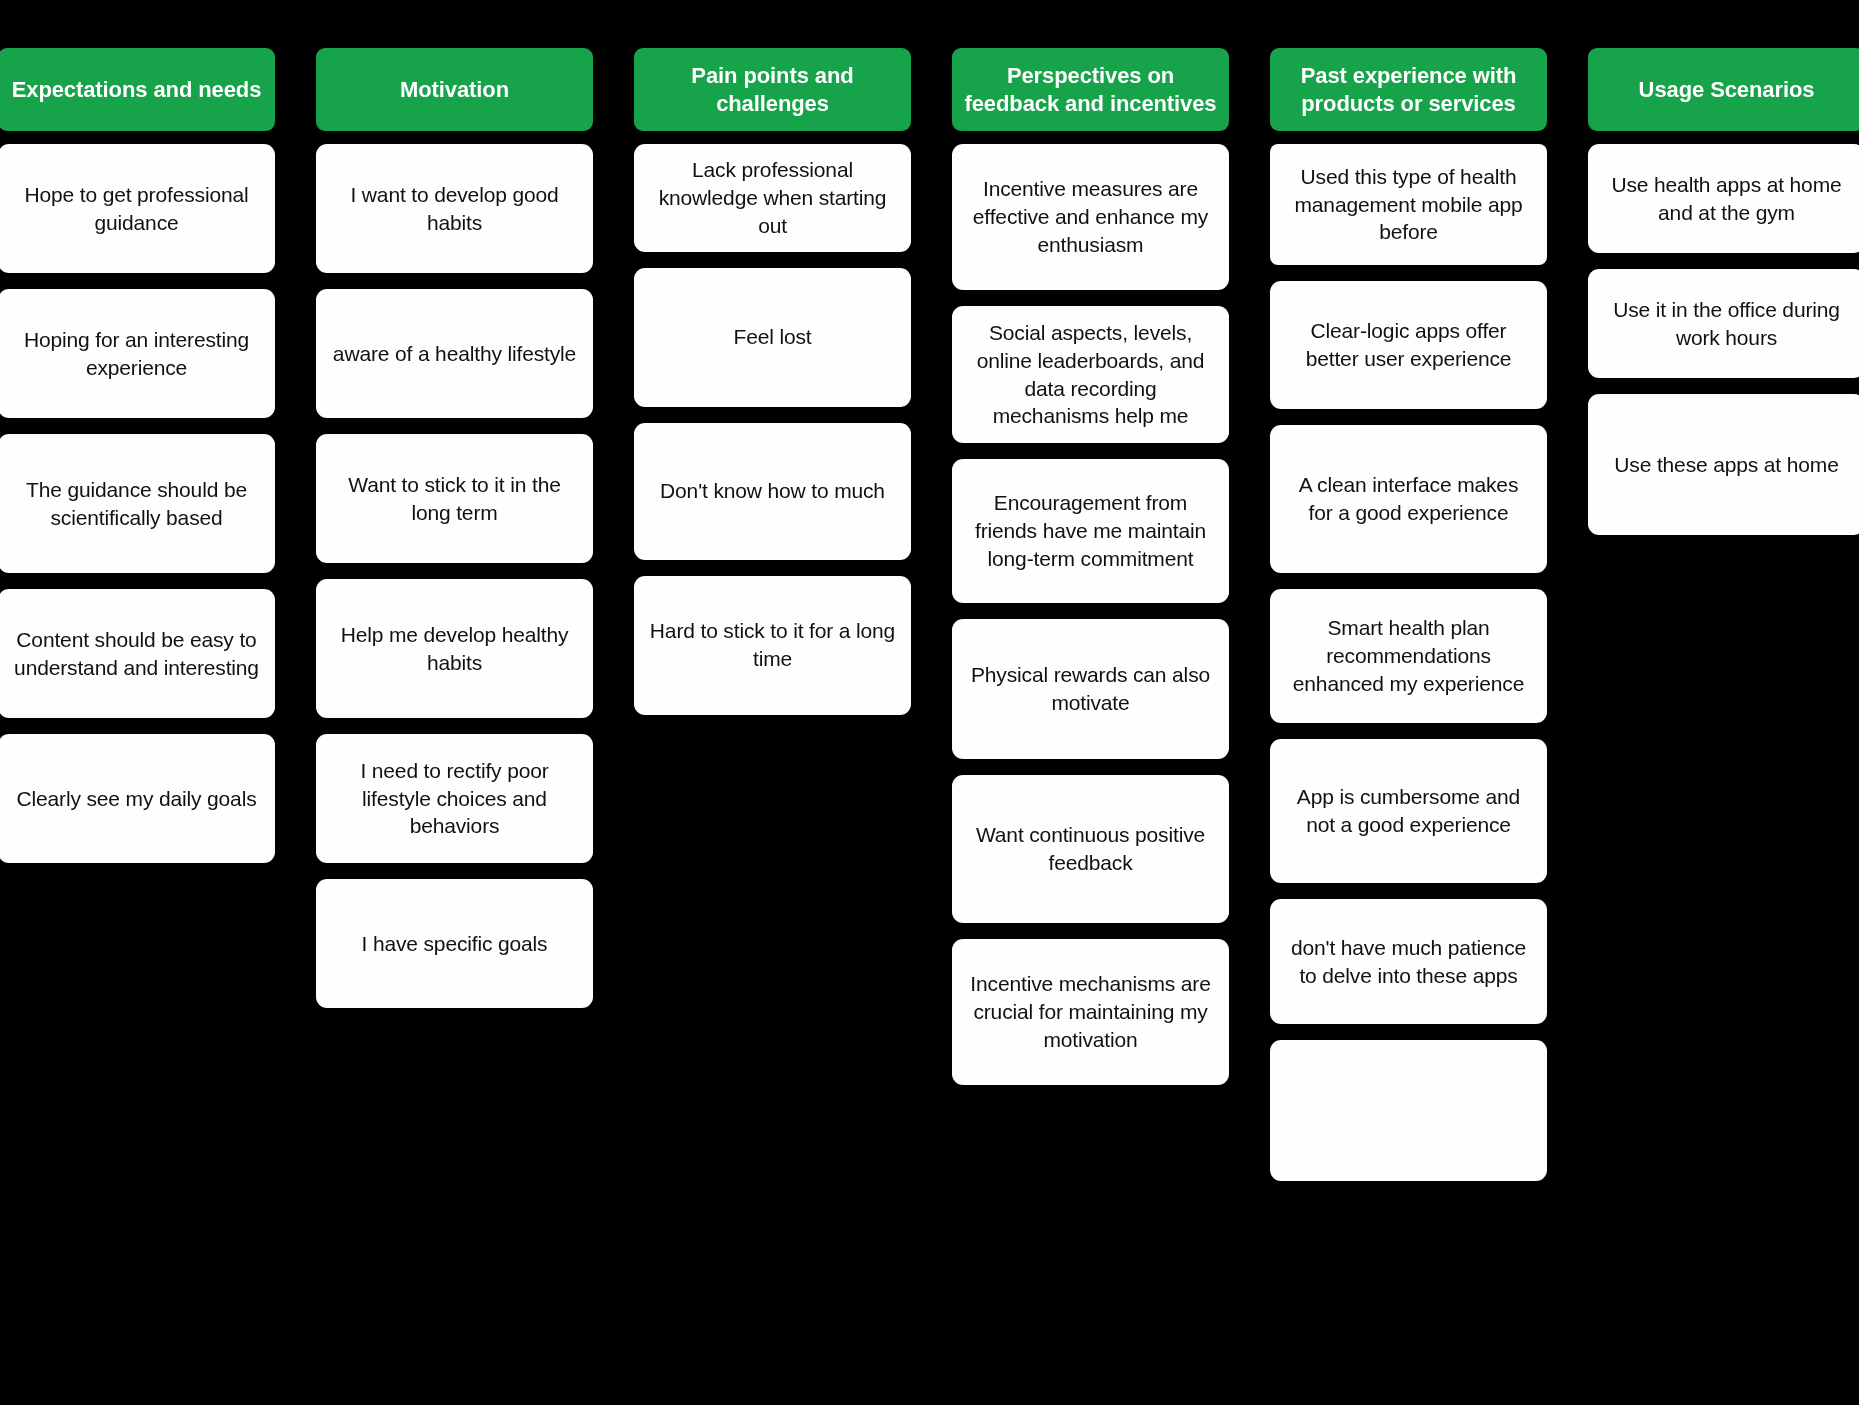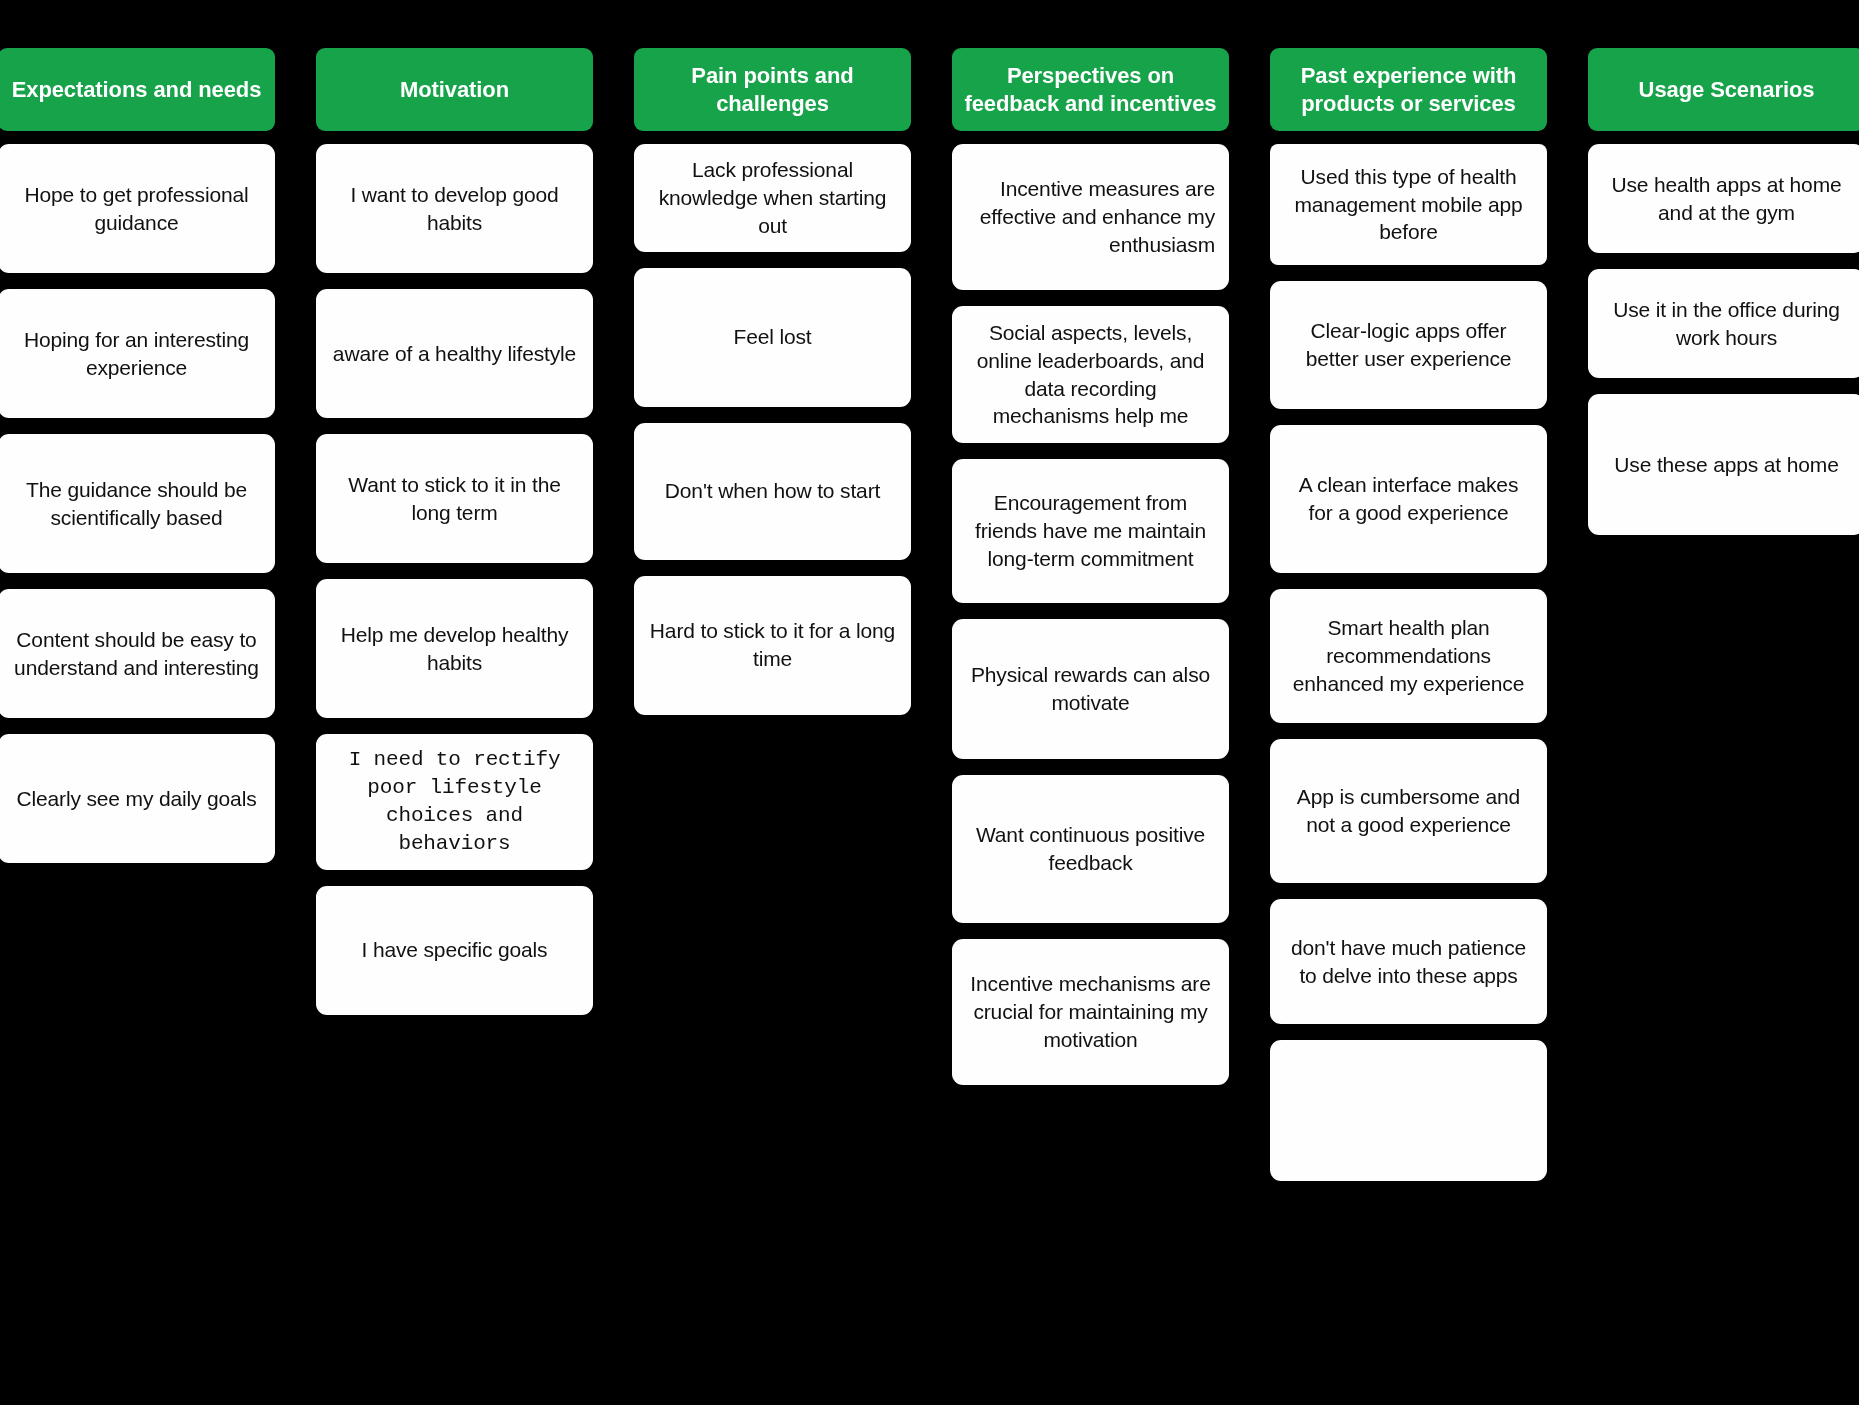--- a/index.html
+++ b/index.html
@@ -86,32 +86,32 @@
   
   .col1 .card { min-height: 129px; }
   .col1 .card:nth-of-type(1) { min-height: 129px; }
   .col1 .card:nth-of-type(2) { min-height: 129px; }
   .col1 .card:nth-of-type(3) { min-height: 129px; }
   .col1 .card:nth-of-type(4) { min-height: 139px; }
   .col1 .card:nth-of-type(5) { min-height: 129px; }
 
   .col2 .card { min-height: 129px; }
   .col2 .card:nth-of-type(5) { min-height: 139px; }
-  .col2 .card:nth-of-type(6) { min-height: 129px; font-family: Liberation Mono, monospace; }
+  .col2 .card:nth-of-type(6) { min-height: 129px; }
 
   .col3 .card { min-height: 139px; }
   .col3 .card:nth-of-type(1) { min-height: 139px; }
   .col3 .card:nth-of-type(2) { min-height: 83px; }
   .col3 .card:nth-of-type(3) { min-height: 139px; }
   .col3 .card:nth-of-type(4) { min-height: 137px; }
   .col3 .card:nth-of-type(5) { min-height: 139px; }
 
   .col4 .card { min-height: 144px; }
   .col4 .card:nth-of-type(1) { min-height: 141px; }
-  .col4 .card:nth-of-type(2) { min-height: 146px; text-align: right; }
+  .col4 .card:nth-of-type(2) { min-height: 146px; }
   .col4 .card:nth-of-type(3) { min-height: 137px; }
   .col4 .card:nth-of-type(4) { min-height: 144px; }
   .col4 .card:nth-of-type(5) { min-height: 140px; }
   .col4 .card:nth-of-type(6) { min-height: 148px; }
   .col4 .card:nth-of-type(7) { min-height: 146px; }
 
   .col5 .card { min-height: 141px; }
   .col5 .card:nth-of-type(1) { min-height: 141px; }
   .col5 .card:nth-of-type(2) { min-height: 121px; border-radius: 8px; }
   .col5 .card:nth-of-type(3) { min-height: 128px; }
@@ -148,21 +148,21 @@
     <div class="card">Want to stick to it in the long term</div>
     <div class="card">Help me develop healthy habits</div>
     <div class="card">I need to rectify poor lifestyle choices and behaviors</div>
     <div class="card">I have specific goals</div>
   </div>
 
   <div class="column col3">
     <div class="col-header">Pain points and challenges</div>
     <div class="card">Lack professional knowledge when starting out</div>
     <div class="card">Feel lost</div>
-    <div class="card">Don't when how to start</div>
+    <div class="card">Don't know how to much</div>
     <div class="card">Hard to stick to it for a long time</div>
   </div>
 
   <div class="column col4">
     <div class="col-header">Perspectives on feedback and incentives</div>
     <div class="card">Incentive measures are effective and enhance my enthusiasm</div>
     <div class="card">Social aspects, levels, online leaderboards, and data recording mechanisms help me</div>
     <div class="card">Encouragement from friends have me maintain long-term commitment</div>
     <div class="card">Physical rewards can also motivate</div>
     <div class="card">Want continuous positive feedback</div>

